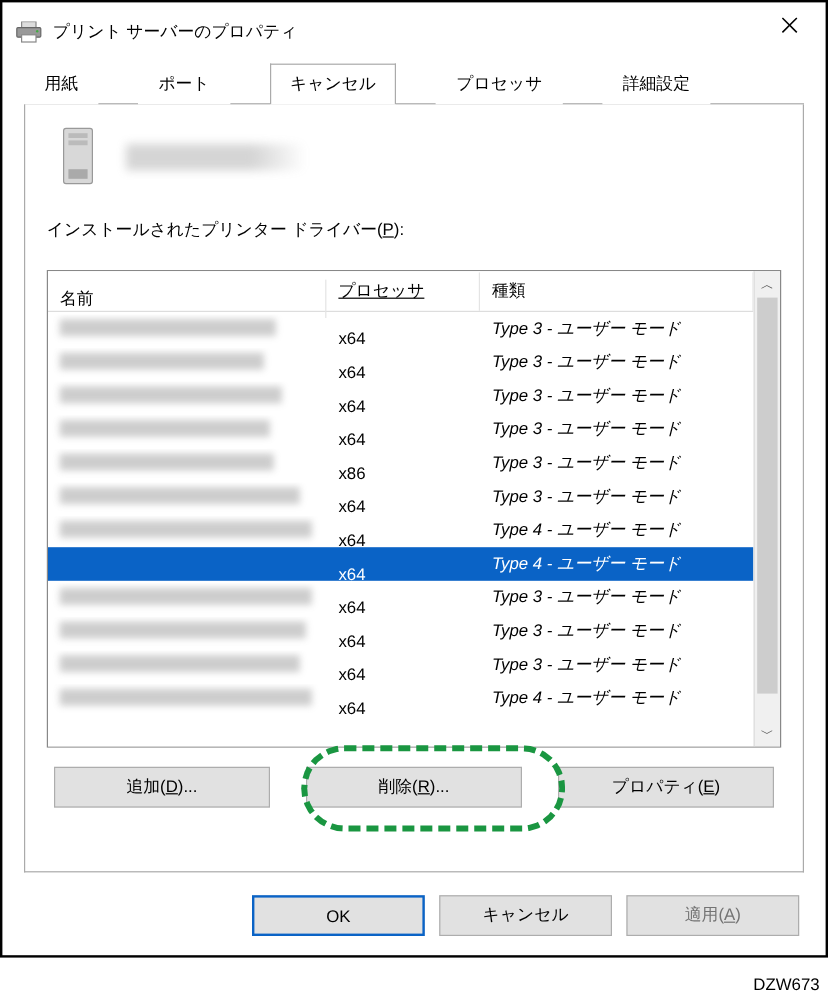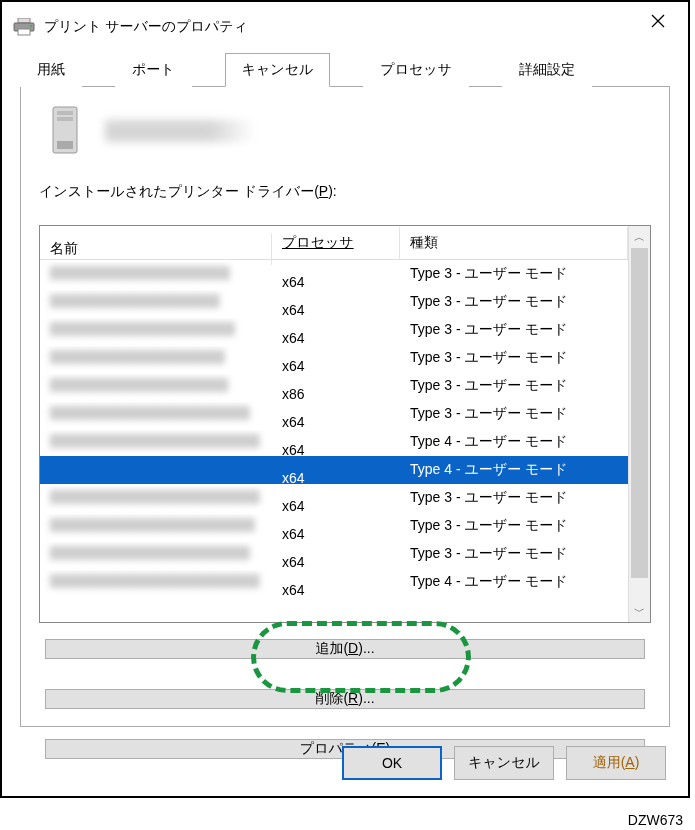--- a/index.html
+++ b/index.html
@@ -141,21 +141,21 @@
       position: relative;
     }
     .blur-name {
       display: inline-block;
       height: 14px;
       filter: blur(3px);
       opacity: 0.4;
       background: repeating-linear-gradient(90deg,#777,#777 3px,#999 3px,#999 5px);
     }
     .cell-proc { width: 128px; margin-top: 15px; }
-    .cell-type { flex: 1; }
+    .cell-type { flex: 1; font-style: italic; }
     .scrollbar {
       width: 22px;
       background: #f0f0f0;
       position: relative;
       border-left: 1px solid #ddd;
     }
     .sb-arrow {
       height: 22px;
       display: flex;
       align-items: center;
@@ -171,21 +171,20 @@
       right: 2px;
       height: 330px;
       background: #cdcdcd;
     }
     .action-row {
       display: flex;
       gap: 30px;
       margin-top: 16px;
       padding: 0 6px;
       position: relative;
-      flex-direction: column;
     }
     .action-btn {
       flex: 1;
       height: 34px;
       background: #e1e1e1;
       border: 1px solid #adadad;
       font-size: 14px;
       cursor: pointer;
       font-family: inherit;
     }
@@ -200,34 +199,34 @@
       pointer-events: none;
     }
     .bottom-bar {
       position: absolute;
       bottom: 16px;
       right: 22px;
       display: flex;
       gap: 12px;
     }
     .bottom-btn {
-      width: 100px;
+      width: 144px;
       height: 34px;
       background: #e1e1e1;
       border: 1px solid #adadad;
       font-size: 14px;
       font-family: inherit;
       cursor: pointer;
     }
     .bottom-btn.primary {
       border: 2px solid #0a63c6;
       background: #e1e1e1;
     }
     .bottom-btn.disabled {
-      color: #a16207;
+      color: #737373;
       cursor: default;
     }
     .img-id {
       position: absolute;
       bottom: 2px;
       right: 12px;
       font-size: 14px;
       margin-left: 20px;
     }
   </style>

